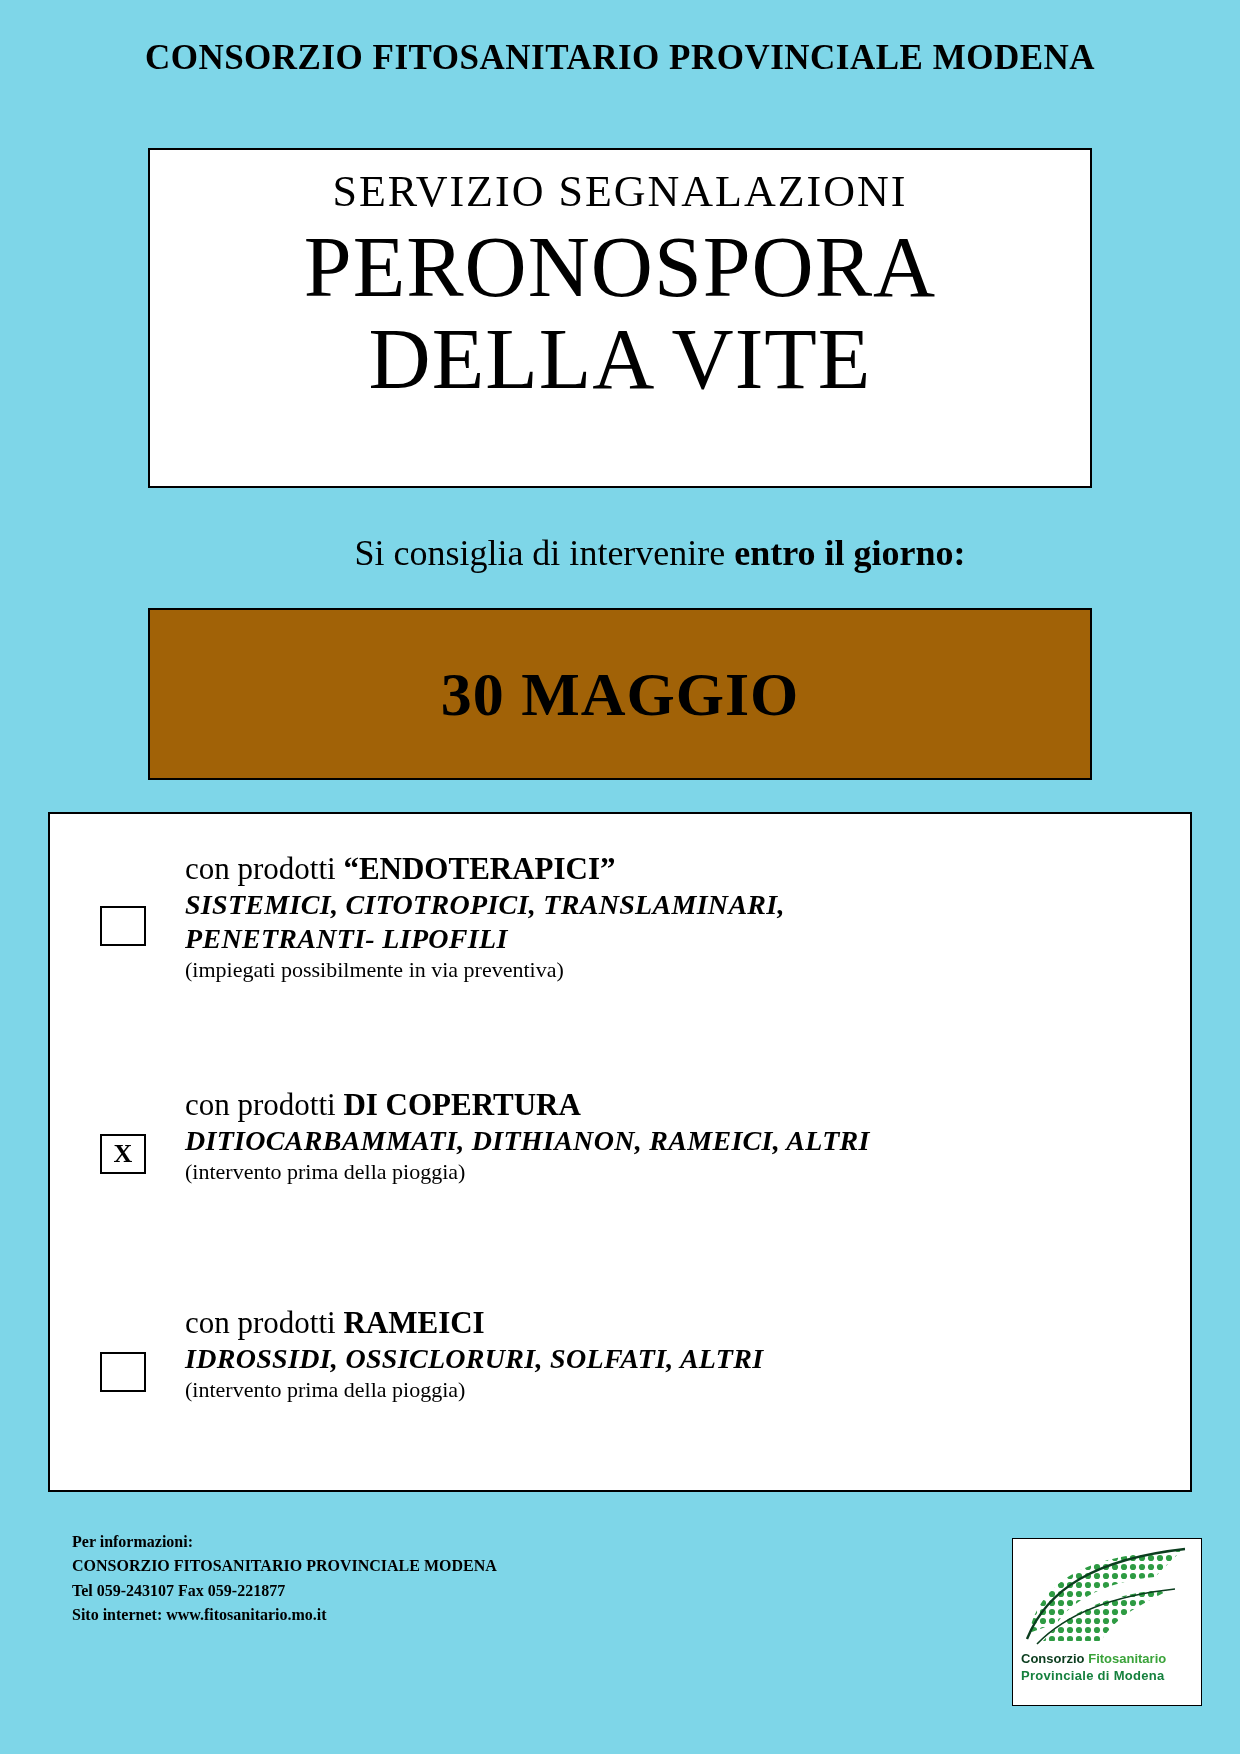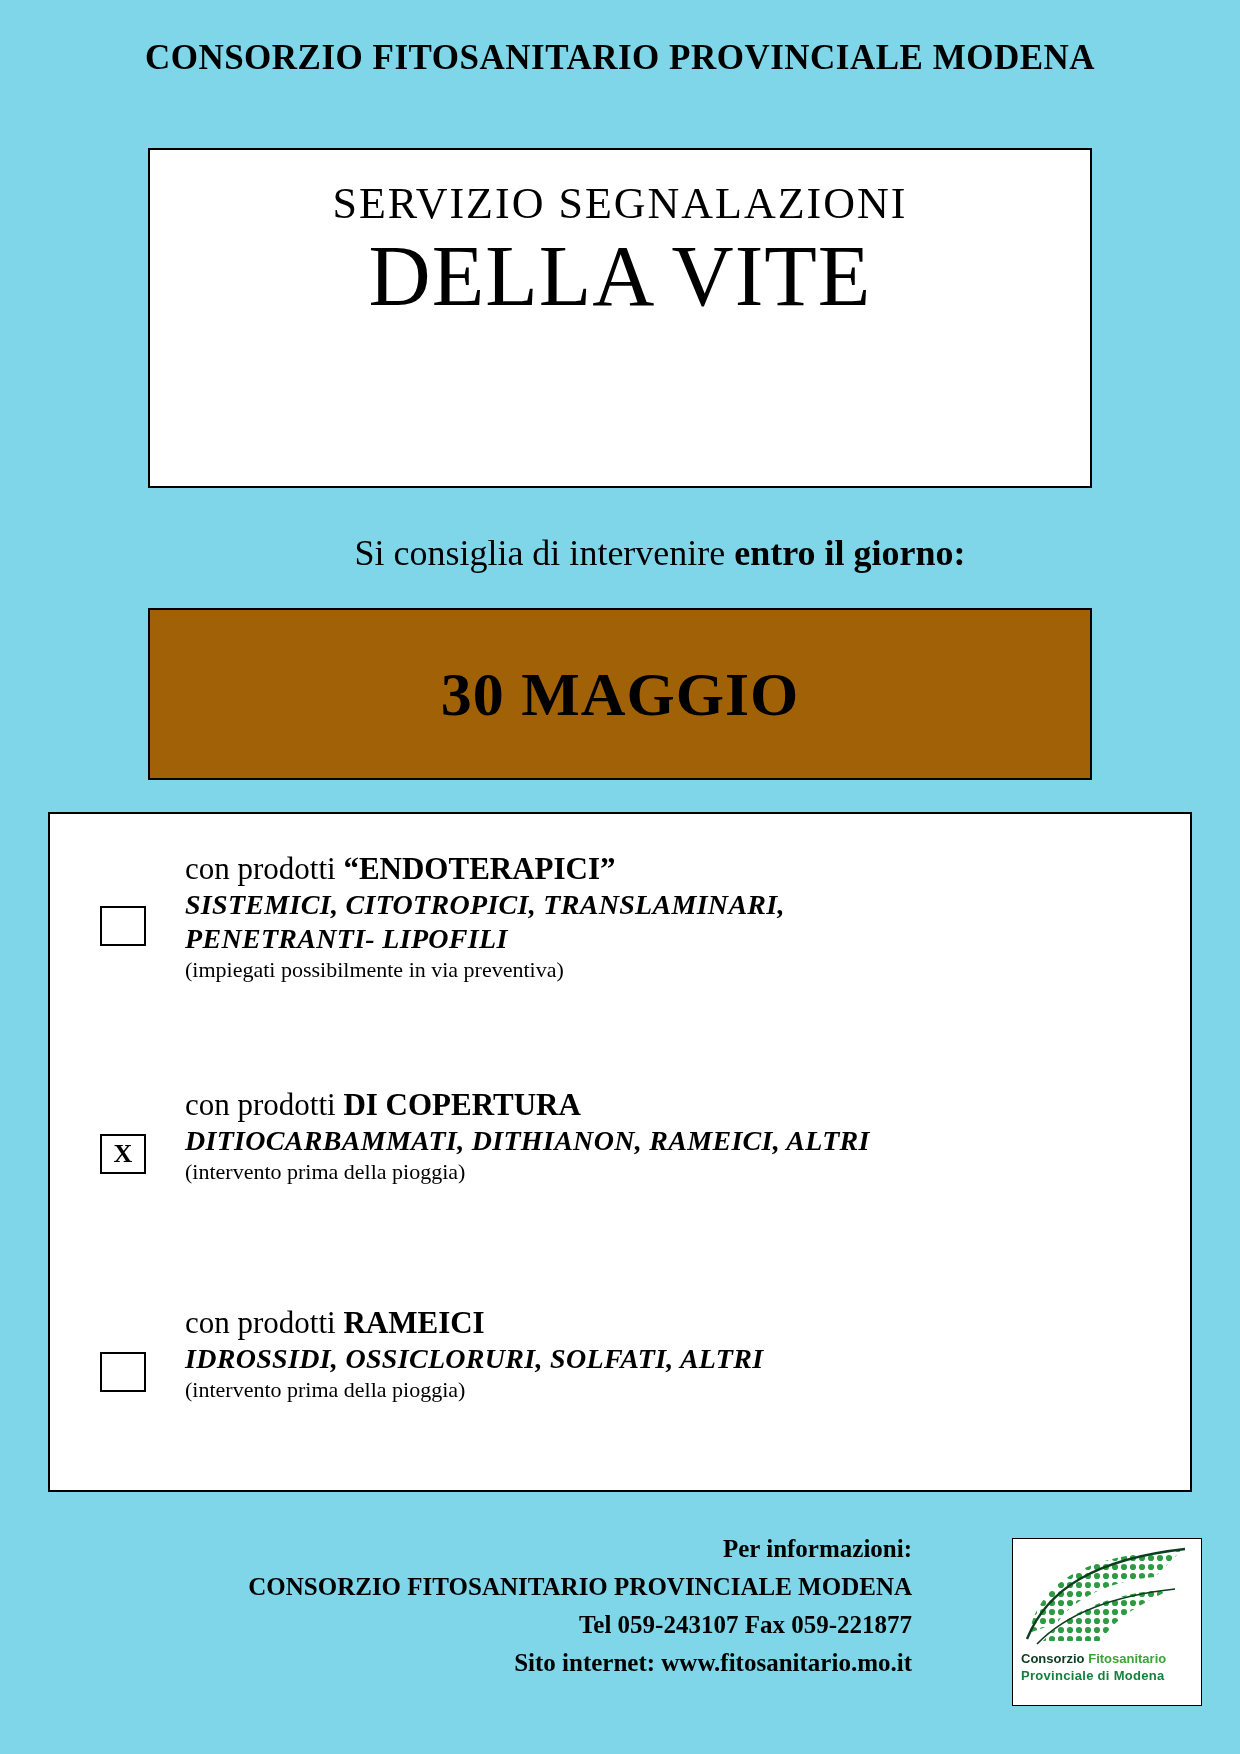--- a/index.html
+++ b/index.html
@@ -45,21 +45,21 @@
     width: 944px;
     height: 340px;
     background: #ffffff;
     border: 2px solid #000;
     box-sizing: border-box;
     text-align: center;
   }
   .title-line1 {
     font-size: 44px;
     letter-spacing: 2px;
-    margin-top: 28px;
+    margin-top: 16px;
     font-family: "Liberation Serif", serif;
   }
   .title-line2 {
     font-size: 86px;
     letter-spacing: 1px;
     line-height: 1.03;
     margin-top: 6px;
     font-family: "Liberation Serif", serif;
   }
   .title-line3 {
@@ -163,23 +163,22 @@
   }
 
   
   .footer {
     position: absolute;
     left: 72px;
     top: 1530px;
     width: 840px;
     font-family: "Liberation Serif", serif;
     font-weight: bold;
-    font-size: 25px;
+    font-size: 16px;
     line-height: 1.52;
-    text-align: right;
   }
   .footer div { white-space: nowrap; }
 
   
   .logo-box {
     position: absolute;
     left: 968px;
     top: 1538px;
     width: 190px;
     height: 168px;
@@ -212,20 +211,21 @@
 </style>
 </head>
 <body>
 
 <div class="page">
 
   <div class="org-title">CONSORZIO FITOSANITARIO  PROVINCIALE MODENA</div>
 
   <div class="title-box">
     <div class="title-line1">SERVIZIO SEGNALAZIONI</div>
+    <div class="title-line2">PERONOSPORA</div>
     <div class="title-line3">DELLA VITE</div>
   </div>
 
   <div class="advice">
     <span>Si consiglia di intervenire </span><b>entro il giorno:</b>
   </div>
 
   <div class="date-box">
     <div class="date-text">30 MAGGIO</div>
   </div>

